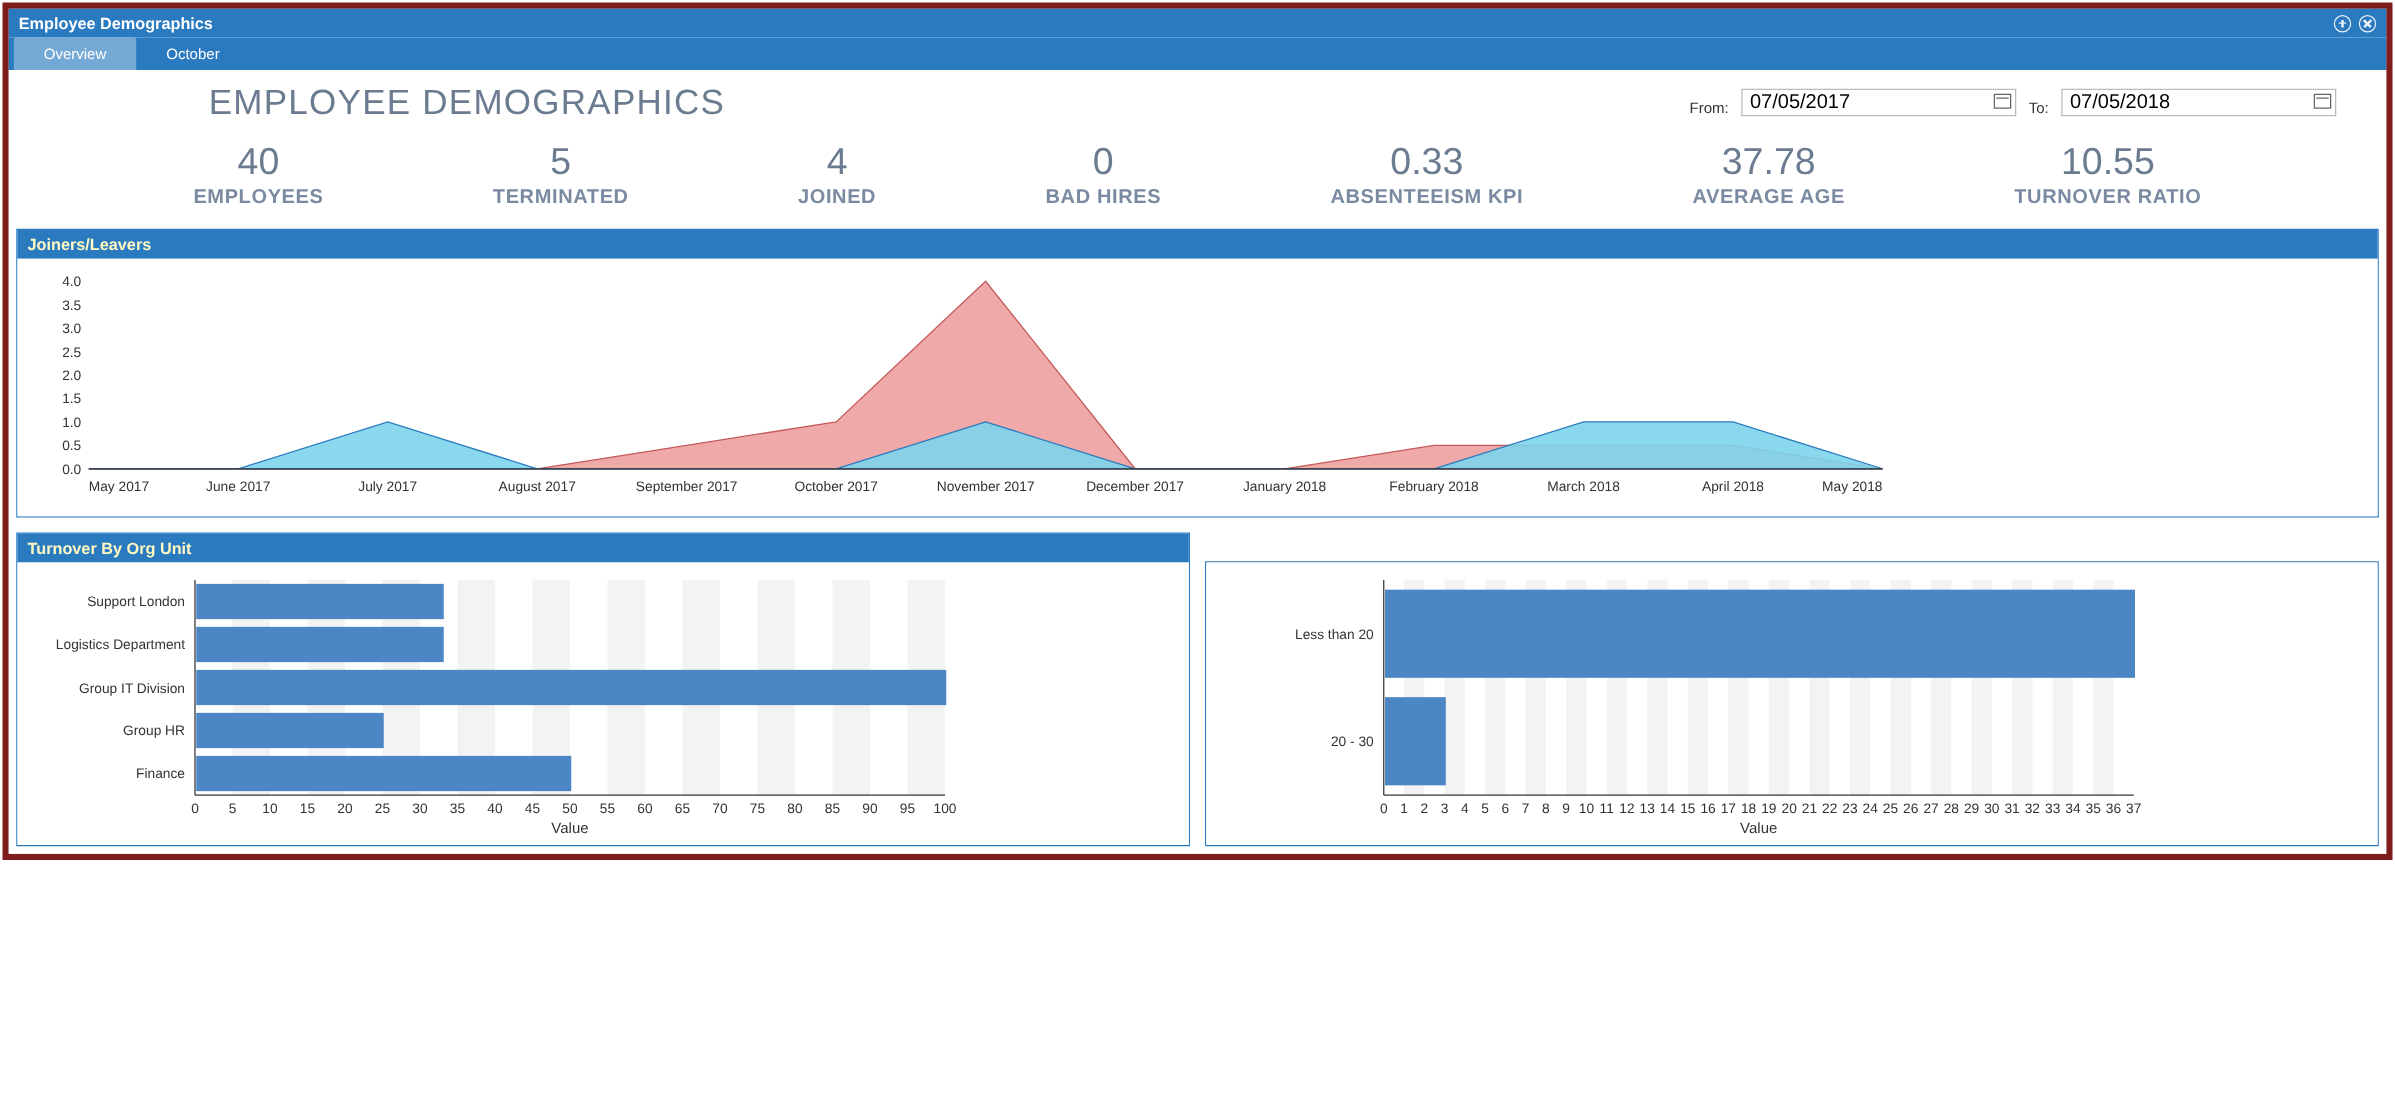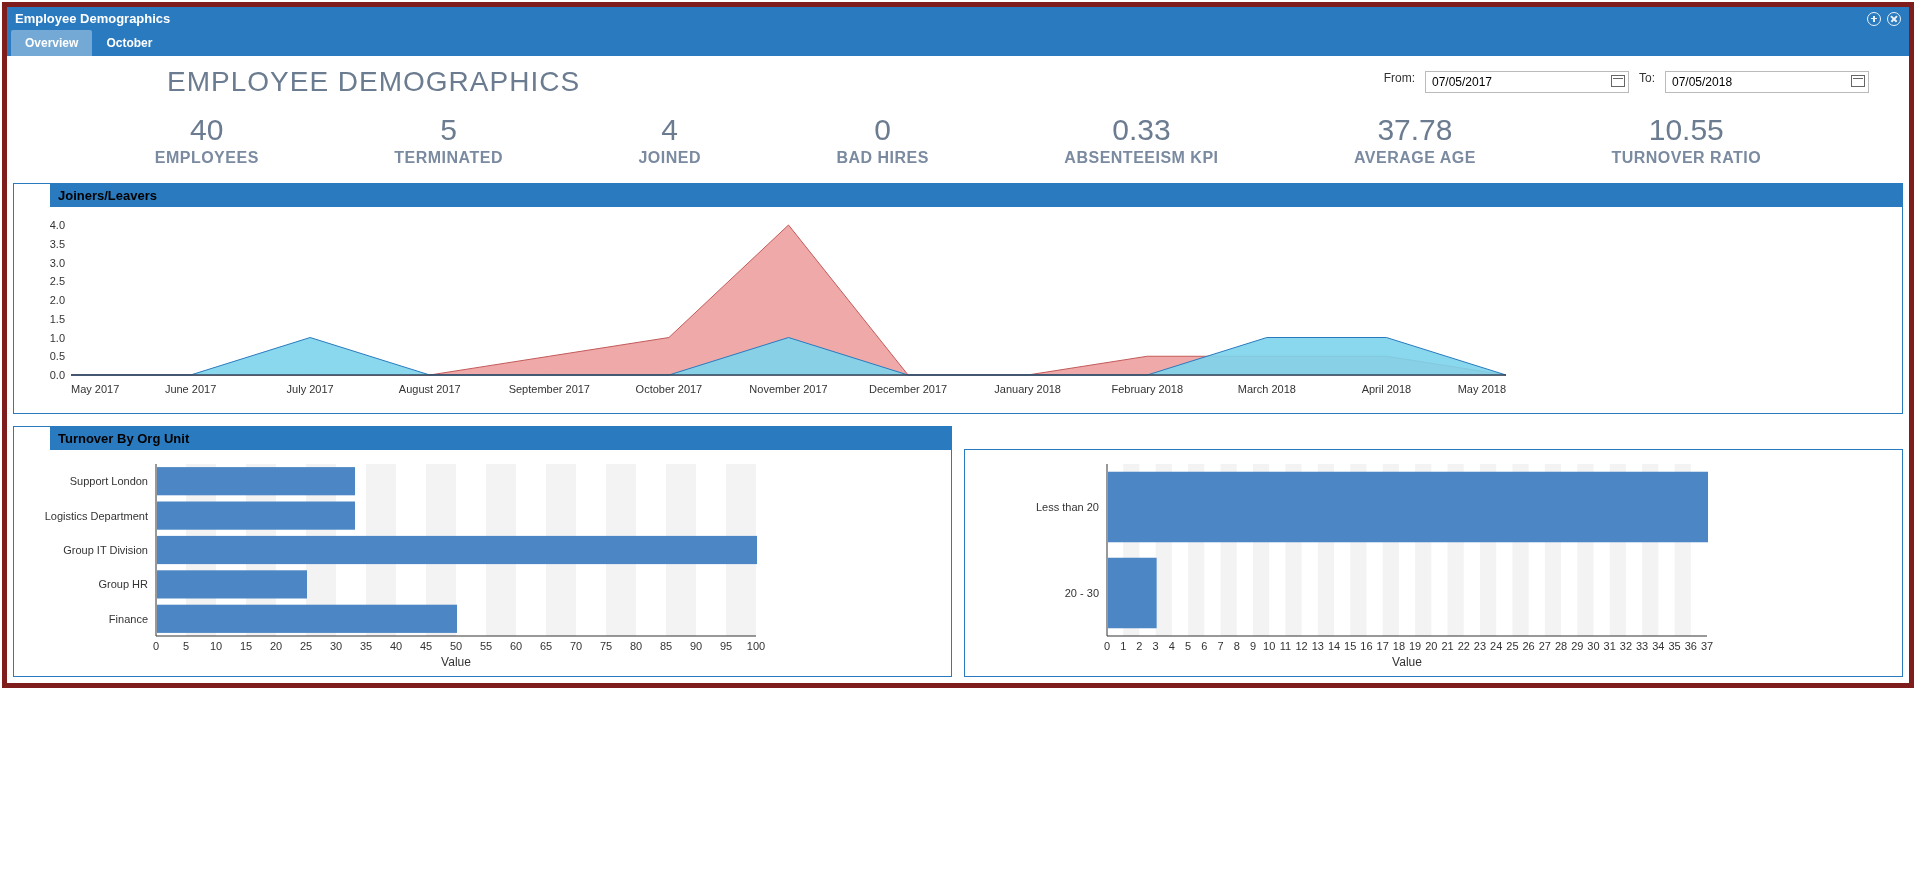--- a/index.html
+++ b/index.html
@@ -8,36 +8,36 @@
   .titlebar { background: #2a7abf; color: #fff; padding: 4px 8px; display: flex; align-items: center; justify-content: space-between; font-weight: bold; font-size: 13px; }
   .titlebar-icons { display: flex; gap: 6px; }
   .icon-circle { width: 14px; height: 14px; border: 1.5px solid #fff; border-radius: 50%; position: relative; display:inline-block; opacity:0.9; }
   .icon-plus::before, .icon-plus::after { content:""; position:absolute; background:#fff; }
   .icon-plus::before { width:6px; height:1.5px; top:5px; left:3px; }
   .icon-plus::after { width:1.5px; height:6px; top:3px; left:5.2px; }
   .icon-x::before, .icon-x::after { content:""; position:absolute; background:#fff; width:8px; height:1.5px; top:5px; left:2px; }
   .icon-x::before { transform: rotate(45deg); }
   .icon-x::after { transform: rotate(-45deg); }
   .tabs { background:#2a7abf; display:flex; padding: 0 4px; }
-  .tab { padding: 6px 14px; color:#fff; font-size:12px; font-weight:bold; cursor:pointer; }
+  .tab { padding: 6px 24px; color:#fff; font-size:12px; font-weight:normal; cursor:pointer; }
   .tab.active { background: rgba(255,255,255,0.35); border-radius: 2px 2px 0 0; }
   .content { background:#fff; padding:0; }
   .header-row { display:flex; align-items:center; justify-content:space-between; padding: 10px 40px 0 40px; }
   .main-title { color:#6b7b90; font-size:28px; font-weight:400; letter-spacing:1px; margin-left:120px; }
-  .date-range { display:flex; align-items:flex-start; gap:10px; font-size:12px; color:#333; }
+  .date-range { display:flex; align-items:flex-end; gap:10px; font-size:12px; color:#333; }
   .date-input-wrap { position:relative; }
-  .date-input { width:204px; padding:3px 24px 3px 6px; border:1px solid #bbb; font-size:12px; height:22px; }
+  .date-input { width:220px; padding:3px 24px 3px 6px; border:1px solid #bbb; font-size:16px; height:22px; }
   .cal-icon { position:absolute; right:4px; top:4px; width:14px; height:12px; border:1px solid #666; display:inline-block; }
   .cal-icon::before { content:""; position:absolute; top:2px; left:1px; right:1px; height:1px; background:#666; }
   .metrics { display:flex; justify-content:space-around; padding: 15px 80px 10px 80px; }
   .metric { text-align:center; }
   .metric-value { color:#6b7b90; font-size:30px; font-weight:400; }
   .metric-label { color:#7a8aa0; font-size:16px; font-weight:bold; letter-spacing:0.5px; margin-top:2px; }
   .panel { border:1px solid #2a7abf; margin: 6px; }
-  .panel-header { background:#2a7abf; color:#000000; font-weight:bold; font-size:13px; padding:4px 8px;margin-left:36px; }
+  .panel-header { background:#2a7abf; color:#fef9c3; font-weight:bold; font-size:13px; padding:4px 8px; }
   .panel-body { background:#fff; padding:8px 12px; }
   .row2 { display:flex;align-items:flex-end; }
   .row2 .panel { flex:1; }
   svg { display:block; }
   .axis-text { font-size:11px; fill:#333; }
   .grid-band { fill:#f3f3f3; }
   .bar { fill:#4d86c5; }
   .area-blue { fill:#7cd4eb; stroke:#2a7abf; stroke-width:1; fill-opacity:0.9; }
   .area-red { fill:#e98c8c; stroke:#c45a5a; stroke-width:1; fill-opacity:0.75; }
   .xlabel { font-size:12px; fill:#333; text-anchor:middle; }

